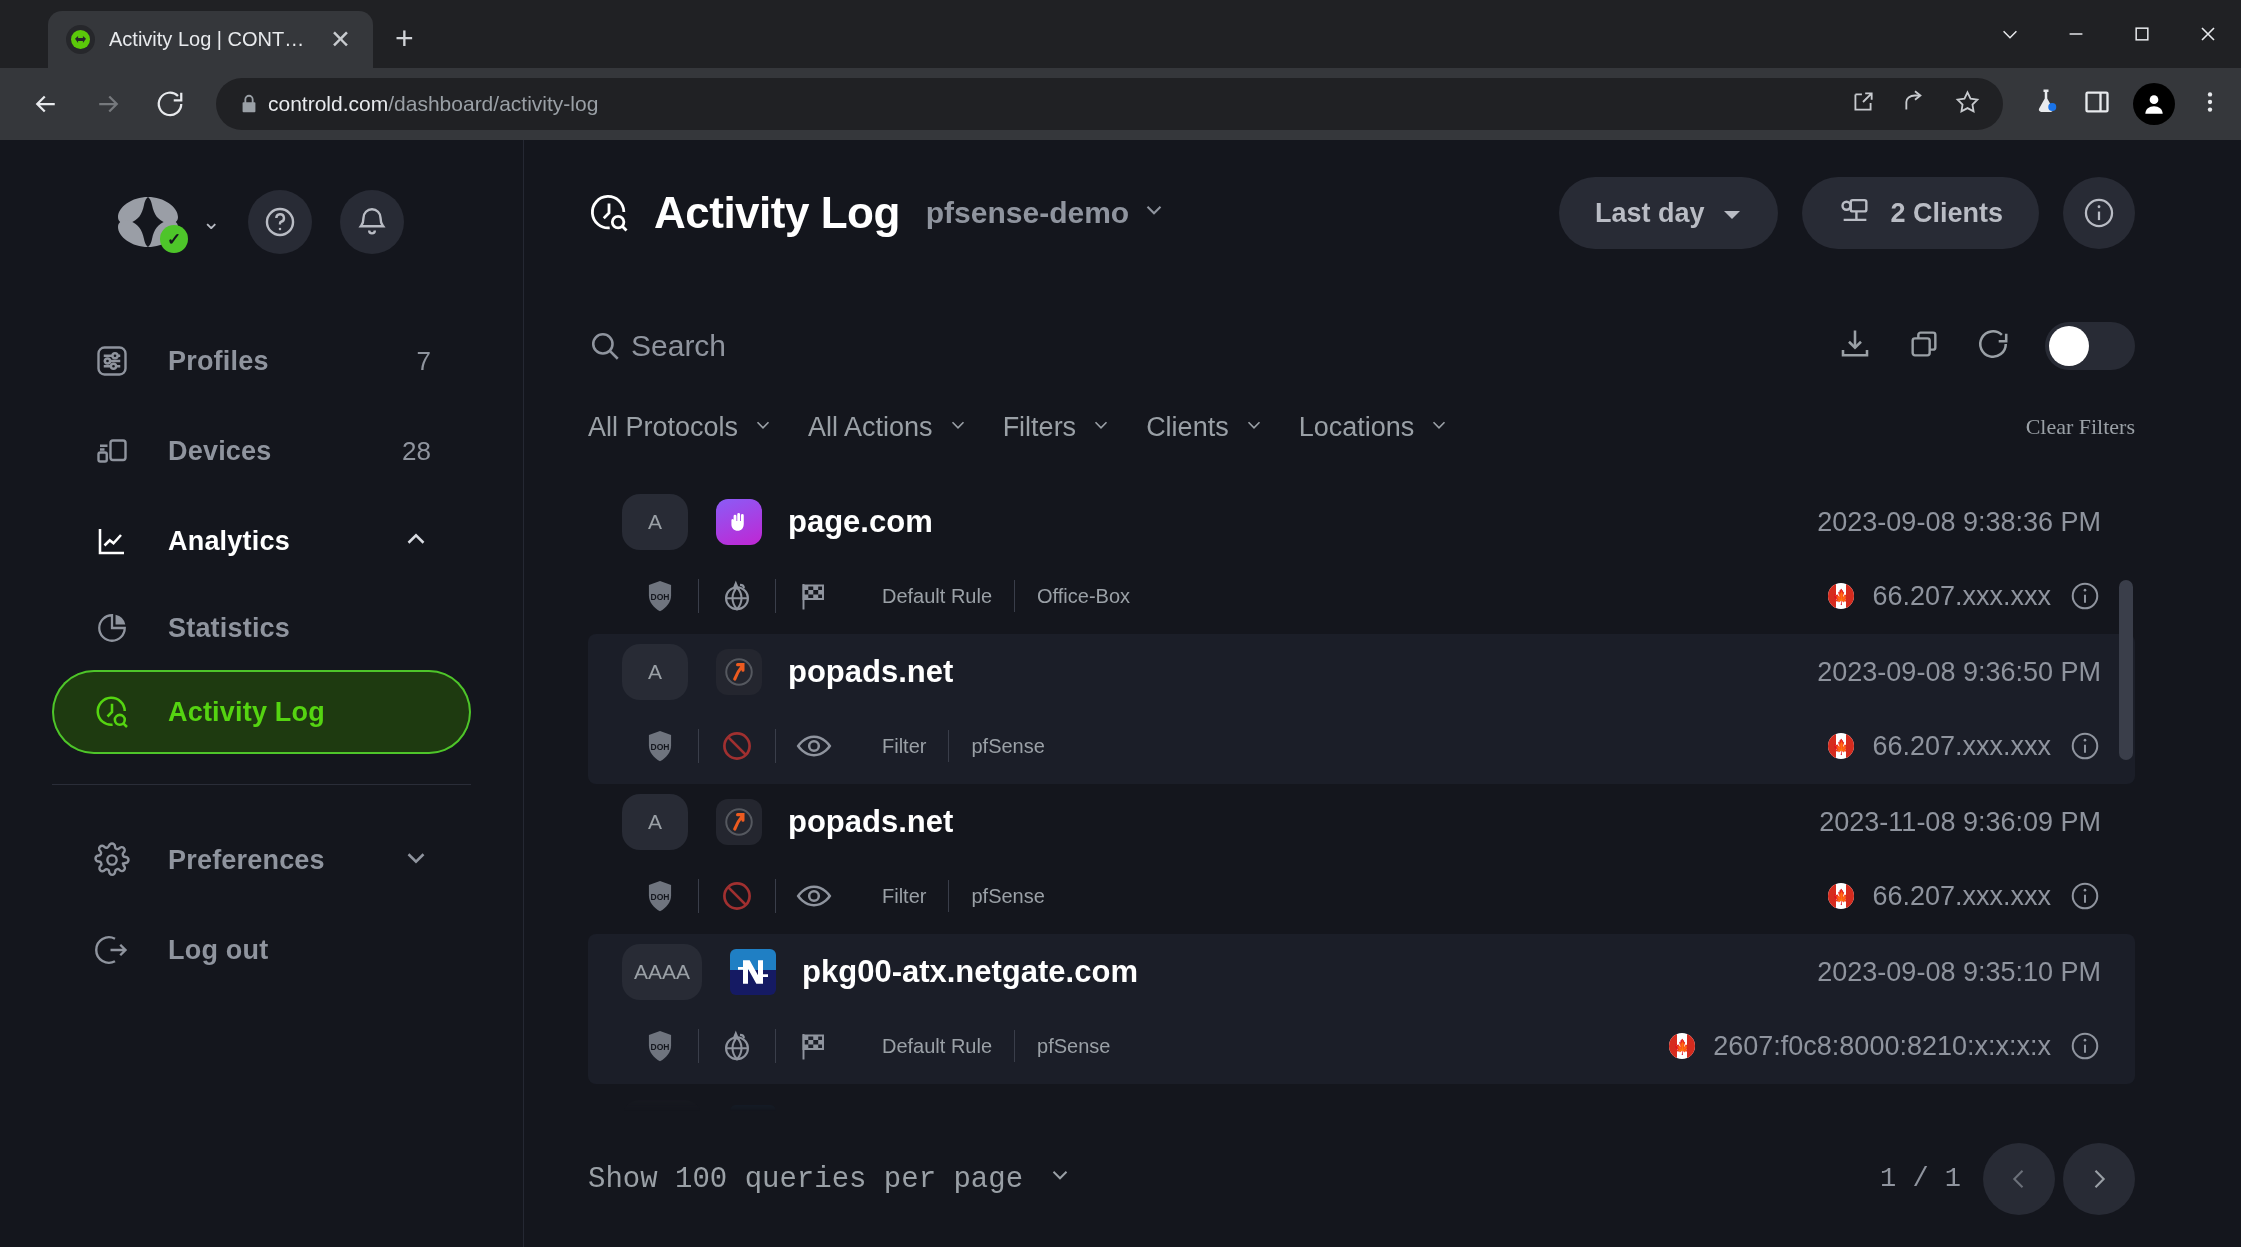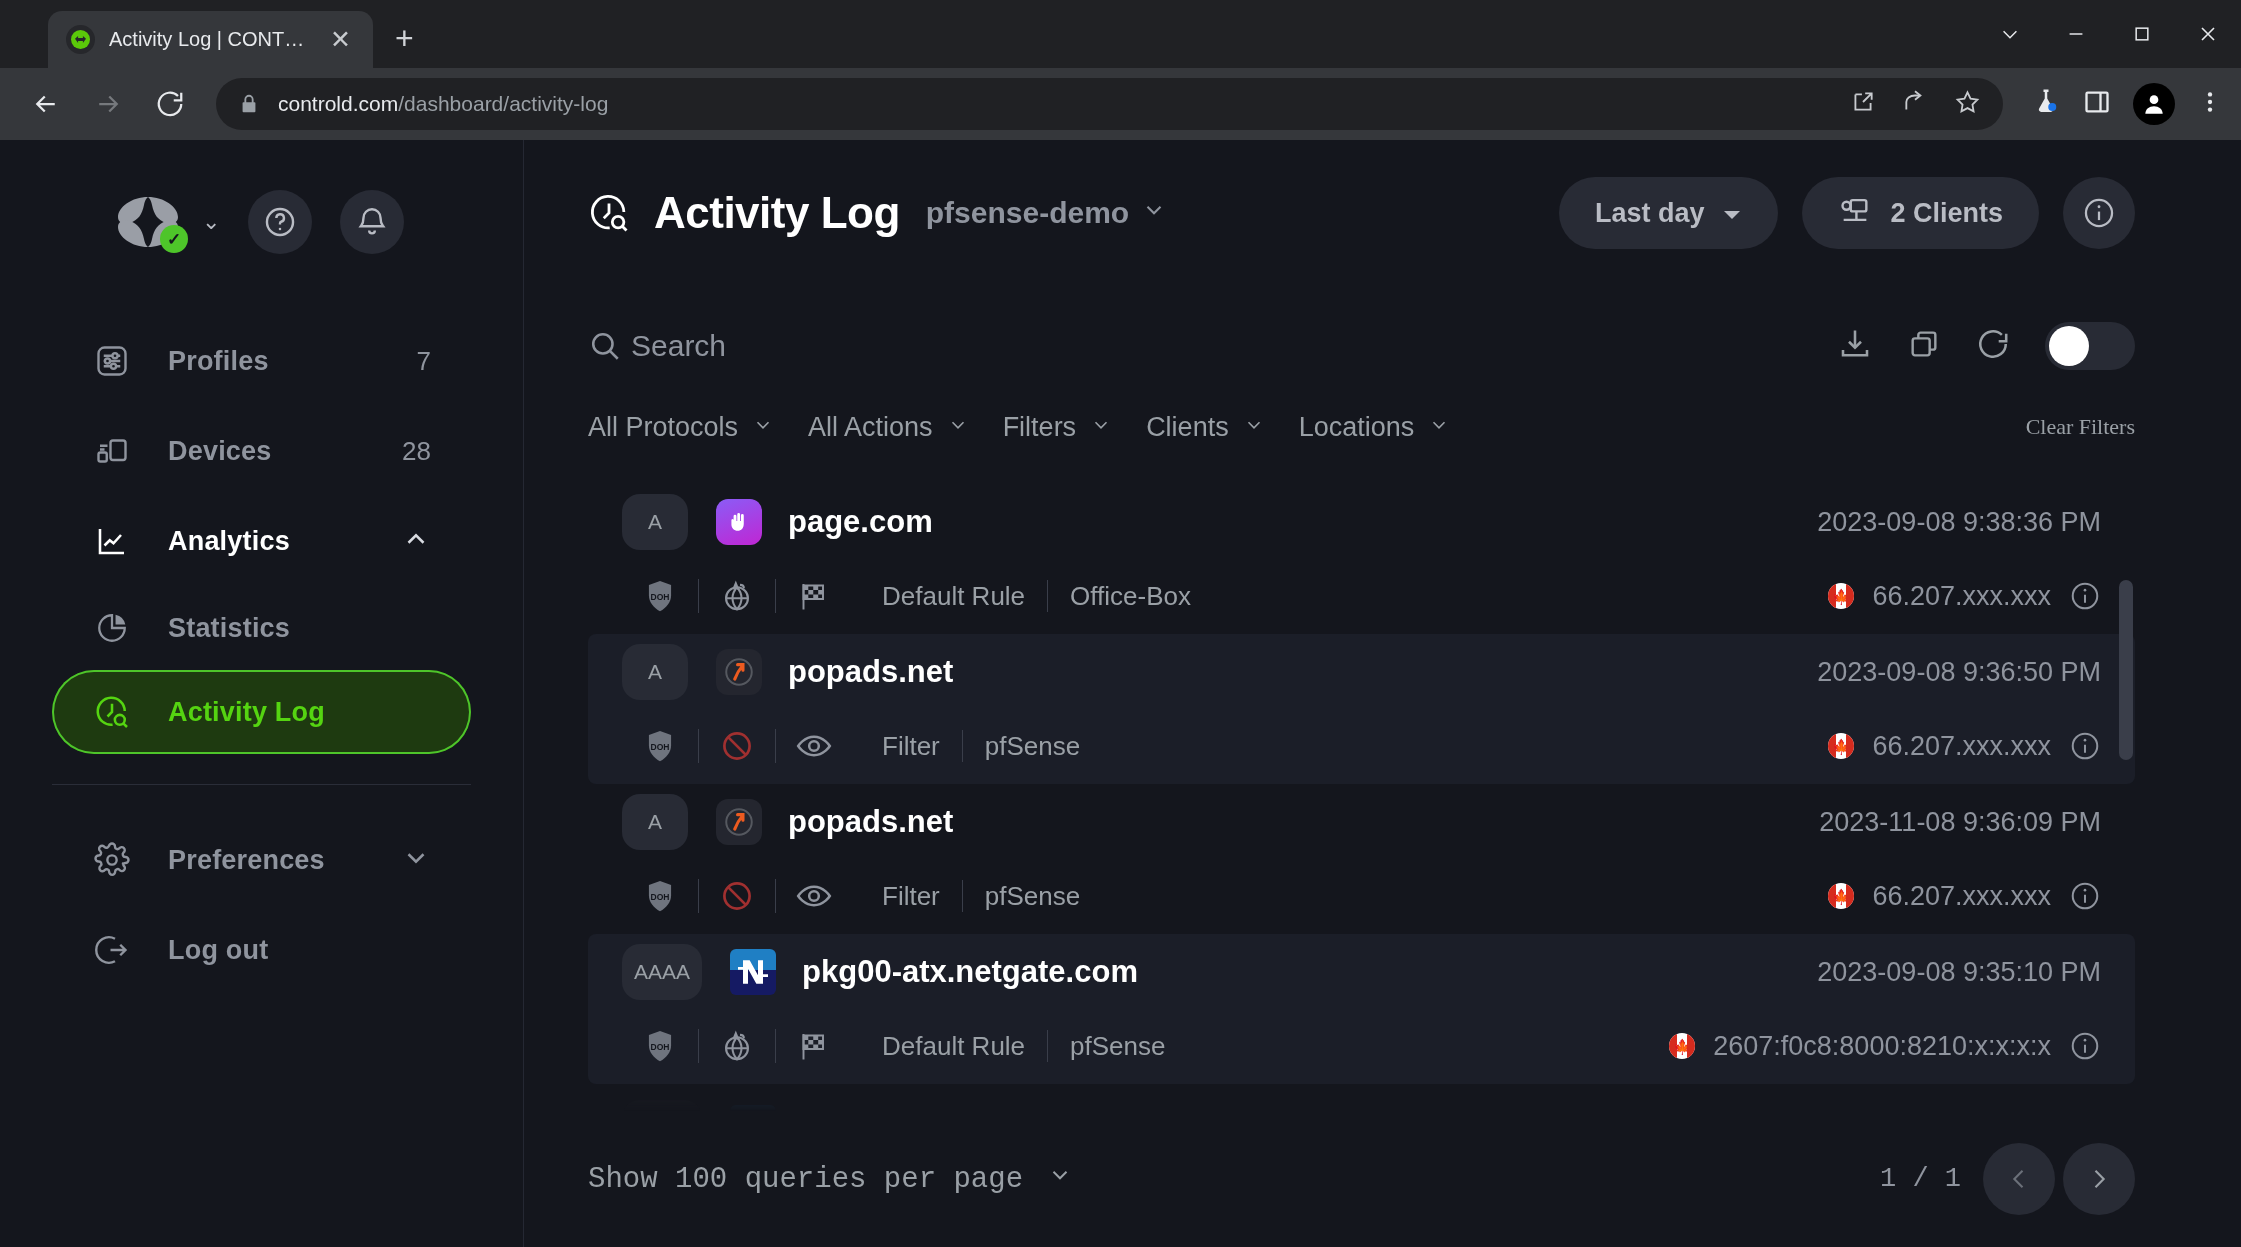--- a/index.html
+++ b/index.html
@@ -34,21 +34,21 @@
   .newtab { color:#d0d3d7; font-size:32px; line-height:1; margin-left:22px; margin-bottom:14px; cursor:pointer; font-weight:300;}
 
   .wincontrols { position:absolute; right:0; top:0; height:68px; display:flex; align-items:center; }
   .wc { width:66px; height:68px; display:flex; align-items:center; justify-content:center; color:#e8eaed; cursor:pointer;}
 
   .navbar { height:72px; background:#35373b; display:flex; align-items:center; padding:0 18px; gap:6px; flex:0 0 72px;}
   .navbtn { width:56px;height:56px; border-radius:50%; display:flex;align-items:center;justify-content:center; color:#e8eaed; cursor:pointer;}
   .navbtn.disabled { color:#76797d; }
   .omnibox {
     flex:1; height:52px; margin:0 12px 0 12px; background:#202124; border-radius:26px;
-    display:flex; align-items:center; padding: 0 22px; gap:18px;
+    display:flex; align-items:center; padding: 0 22px; gap:8px;
   }
   .lock { color:#9aa0a6; display:flex; align-items:center;}
   .url { font-size:21px; color:#e8eaed; white-space:nowrap;}
   .url .path { color:#9aa0a6; }
   .omni-right { display:flex; align-items:center; gap:26px; margin-left:auto; color:#c8cbcf;}
   .navbar-right { display:flex; align-items:center; gap:22px; padding-left:10px; color:#e8eaed;}
   .avatar-btn { width:42px;height:42px;border-radius:50%;background:#000; display:flex;align-items:center;justify-content:center;}
 
   
   .app { flex:1; display:flex; background:#14161d; min-height:0;}
@@ -128,21 +128,21 @@
     display:flex; align-items:center; justify-content:center;
     color:#9aa0a6; font-size:21px; padding: 0 12px; flex:0 0 auto;
   }
   .favicon { width:46px;height:46px;border-radius:12px; margin-left:28px; flex:0 0 46px; display:flex;align-items:center;justify-content:center; overflow:hidden;}
   .domain { font-size:31px; font-weight:bold; color:#ffffff; margin-left:26px; white-space:nowrap;}
   .ts { margin-left:auto; font-size:27px; color:#8f949e; white-space:nowrap;}
   .l2-icons { display:flex; align-items:center; gap:0; color:#8f949e;}
   .l2-icon { width:76px; display:flex; align-items:center; justify-content:center; }
   .vline { width:1px; height:34px; background:#3a3e4a;}
   .l2-texts { display:flex; align-items:center; margin-left:30px; gap:0; }
-  .l2-text { font-size:26px; color:#9aa0a6; padding: 0 22px; white-space:nowrap;}
+  .l2-text { font-size:20px; color:#9aa0a6; padding: 0 22px; white-space:nowrap;}
   .l2-text:first-child { padding-left:0; }
   .l2-div { width:1px; height:32px; background:#3a3e4a;}
   .ip-wrap { margin-left:auto; display:flex; align-items:center; gap:18px;}
   .flag { width:26px;height:26px;border-radius:50%; background:#ffffff; position:relative; overflow:hidden; flex:0 0 26px;}
   .flag:before, .flag:after { content:""; position:absolute; top:0; bottom:0; width:8px; background:#d52b1e;}
   .flag:before { left:0;} .flag:after{ right:0;}
   .flag .leaf { position:absolute; left:50%; top:50%; transform:translate(-50%,-50%); color:#d52b1e; font-size:15px; line-height:1;}
   .ip { font-size:27px; color:#8f949e; white-space:nowrap;}
   .info-i { color:#8f949e; display:flex; align-items:center; cursor:pointer;}
   .fade-row { position:absolute; left:0; right:0; bottom:0; height:58px; overflow:hidden;

